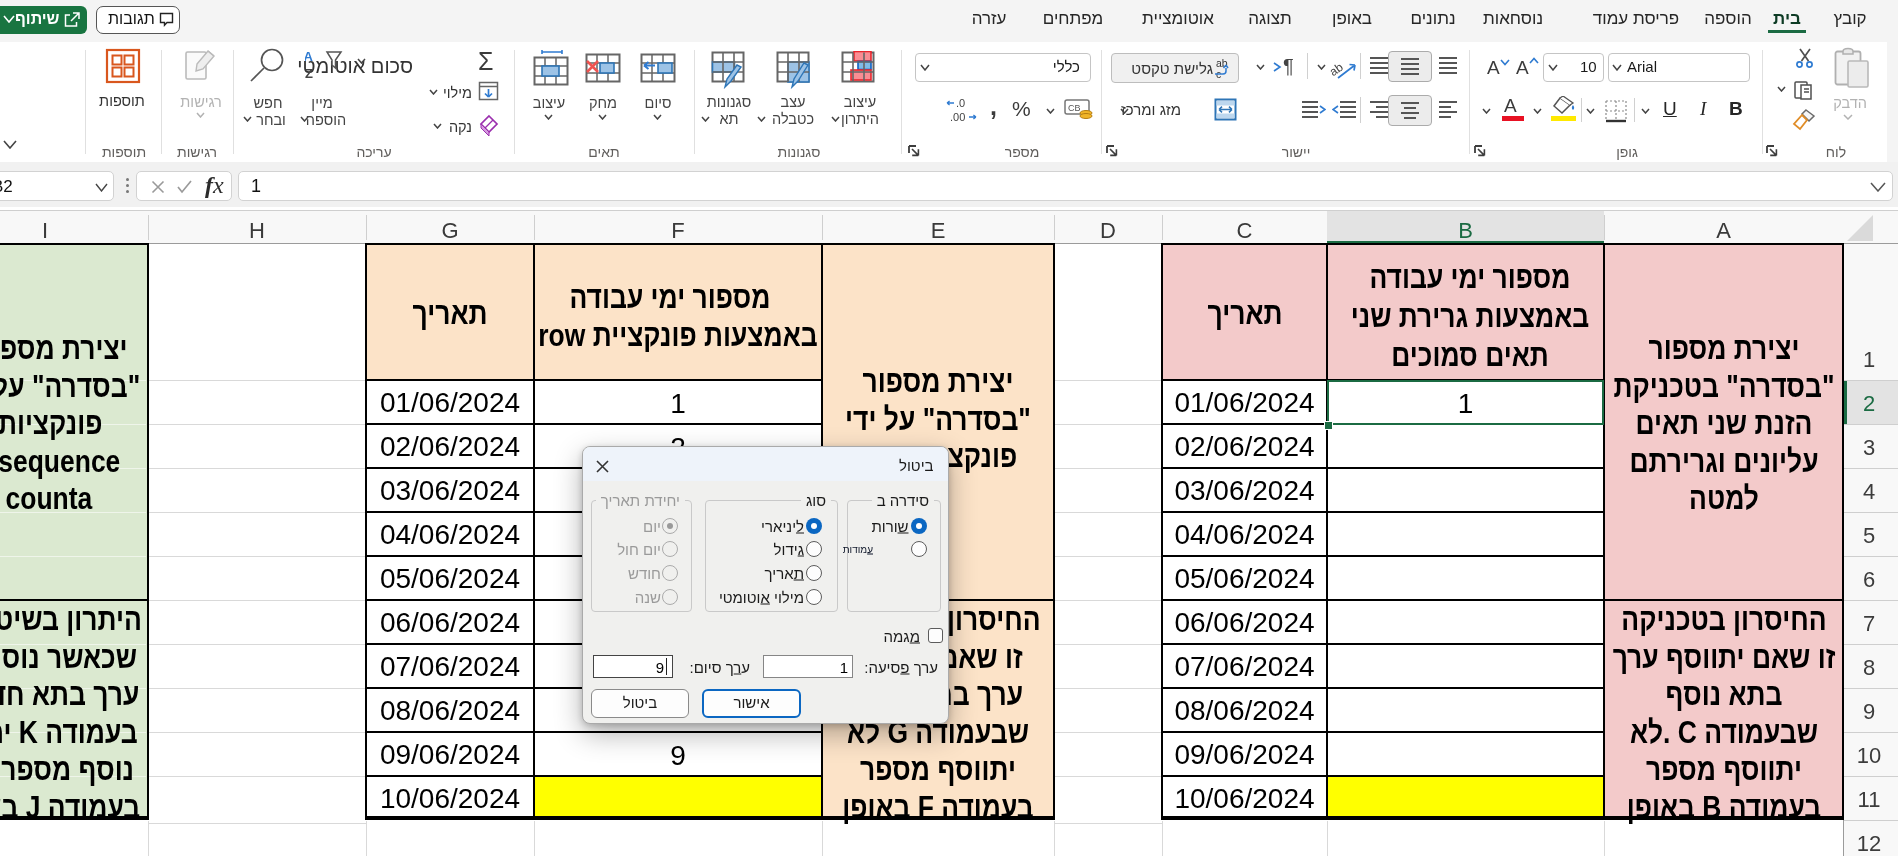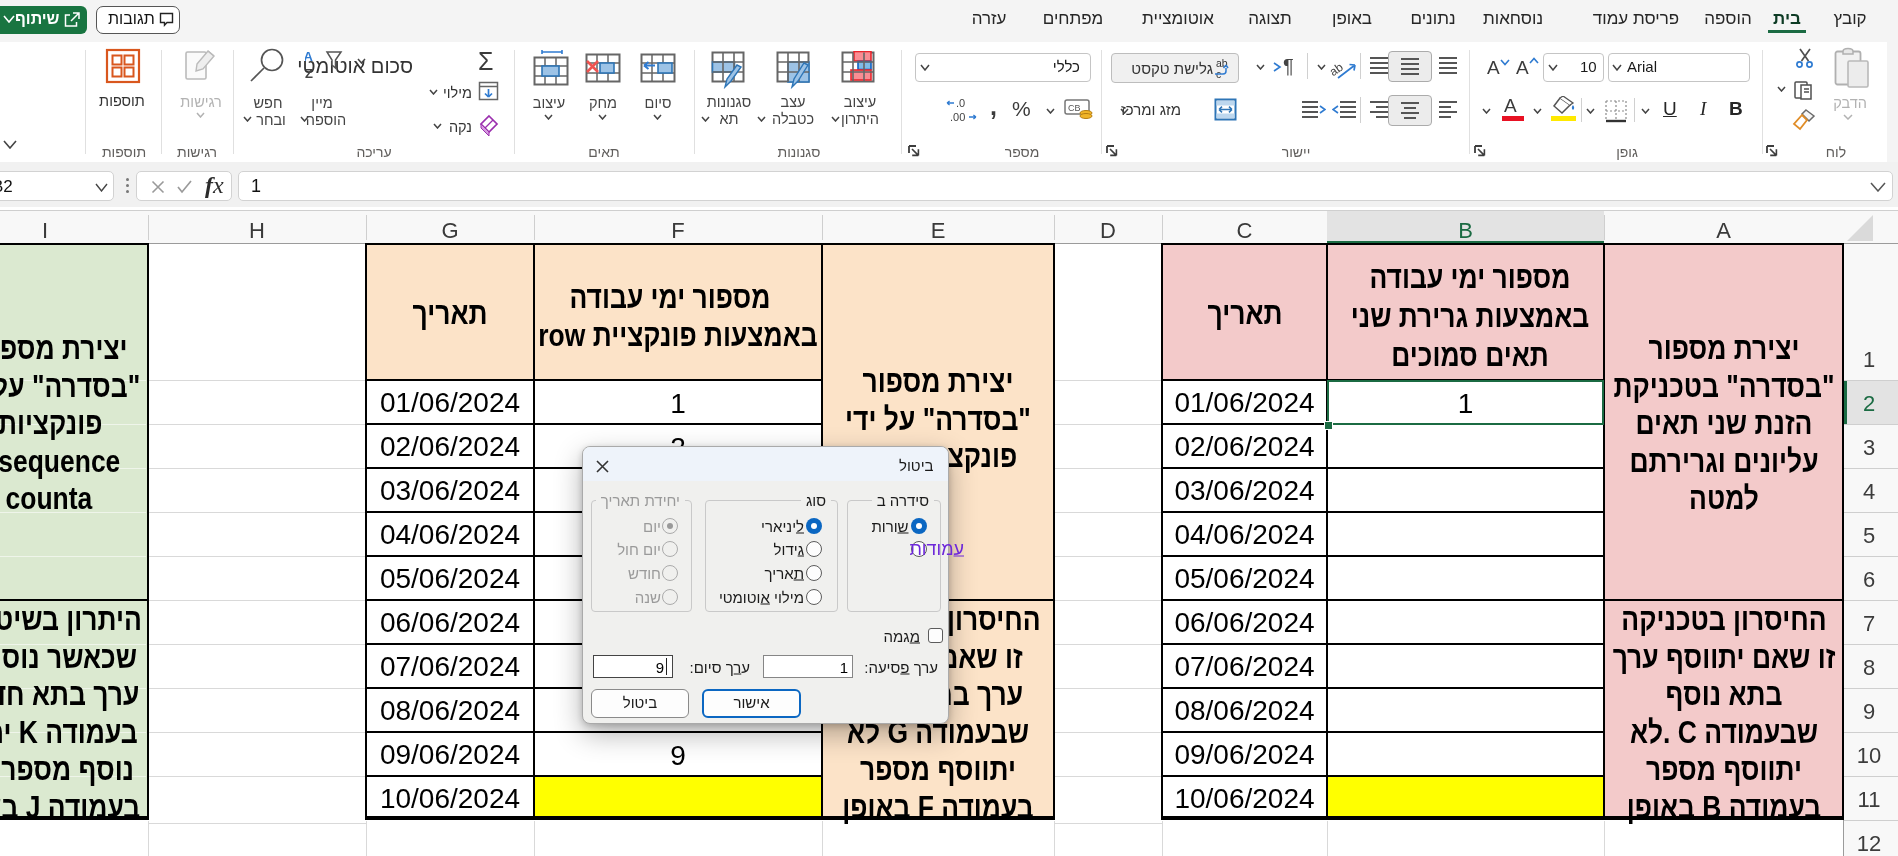--- a/index.html
+++ b/index.html
@@ -629,21 +629,21 @@
 <div class="abs" style="left:847px;top:500px;width:94px;height:112px;border:1px solid #c9c9c9;border-radius:4px;box-sizing:border-box;"></div>
 <div class="abs" style="right:964.0px;top:493px;background:#f0f0ee;padding:0 5px;font-size:15px;line-height:15px;color:#1a1a1a;white-space:nowrap;">סידרה ב</div>
 <div class="abs" style="left:705px;top:500px;width:133px;height:112px;border:1px solid #c9c9c9;border-radius:4px;box-sizing:border-box;"></div>
 <div class="abs" style="right:1067.0px;top:493px;background:#f0f0ee;padding:0 5px;font-size:15px;line-height:15px;color:#1a1a1a;white-space:nowrap;">סוג</div>
 <div class="abs" style="left:591px;top:500px;width:101px;height:112px;border:1px solid #c9c9c9;border-radius:4px;box-sizing:border-box;"></div>
 <div class="abs" style="right:1213.0px;top:493px;background:#f0f0ee;padding:0 5px;font-size:15px;line-height:15px;color:#9a9a9a;white-space:nowrap;">יחידת תאריך</div>
 <div class="abs" style="left:911.4px;top:517.6px;width:16px;height:16px;border-radius:50%;background:#0b67c2;"></div>
 <div class="abs" style="left:916.4px;top:522.6px;width:6px;height:6px;border-radius:50%;background:#fff;"></div>
 <div class="abs" style="right:989.5px;top:525.6px;transform:translateY(-50%);font-size:15px;color:#1a1a1a;white-space:nowrap;"><span style="text-decoration:underline;">ש</span>ורות</div>
 <div class="abs" style="left:911.4px;top:541.4px;width:16px;height:16px;border-radius:50%;background:#fdfdfd;border:1.6px solid #5c5c5c;box-sizing:border-box;"></div>
-<div class="abs" style="right:934px;top:549.4px;transform:translateY(-50%);font-size:18px;color:#6d28d9;white-space:nowrap;"><span style="text-decoration:underline;">ע</span>מודות</div>
+<div class="abs" style="right:1025px;top:549.4px;transform:translateY(-50%);font-size:10px;color:#0f172a;white-space:nowrap;"><span style="text-decoration:underline;">ע</span>מודות</div>
 <div class="abs" style="left:805.5px;top:517.6px;width:16px;height:16px;border-radius:50%;background:#0b67c2;"></div>
 <div class="abs" style="left:810.5px;top:522.6px;width:6px;height:6px;border-radius:50%;background:#fff;"></div>
 <div class="abs" style="right:1094.0px;top:525.6px;transform:translateY(-50%);font-size:15px;color:#1a1a1a;white-space:nowrap;"><span style="text-decoration:underline;">ל</span>יניארי</div>
 <div class="abs" style="left:805.5px;top:541.4px;width:16px;height:16px;border-radius:50%;background:#fdfdfd;border:1.6px solid #5c5c5c;box-sizing:border-box;"></div>
 <div class="abs" style="right:1094.0px;top:549.4px;transform:translateY(-50%);font-size:15px;color:#1a1a1a;white-space:nowrap;"><span style="text-decoration:underline;">ג</span>ידול</div>
 <div class="abs" style="left:805.5px;top:565.2px;width:16px;height:16px;border-radius:50%;background:#fdfdfd;border:1.6px solid #5c5c5c;box-sizing:border-box;"></div>
 <div class="abs" style="right:1094.0px;top:573.2px;transform:translateY(-50%);font-size:15px;color:#1a1a1a;white-space:nowrap;"><span style="text-decoration:underline;">ת</span>אריך</div>
 <div class="abs" style="left:805.5px;top:589.0px;width:16px;height:16px;border-radius:50%;background:#fdfdfd;border:1.6px solid #5c5c5c;box-sizing:border-box;"></div>
 <div class="abs" style="right:1094.0px;top:597.0px;transform:translateY(-50%);font-size:15px;color:#1a1a1a;white-space:nowrap;">מילוי <span style="text-decoration:underline;">א</span>וטומטי</div>
 <div class="abs" style="left:662.0px;top:517.6px;width:16px;height:16px;border-radius:50%;background:#f0f0ee;border:1.6px solid #ababab;box-sizing:border-box;"></div>

